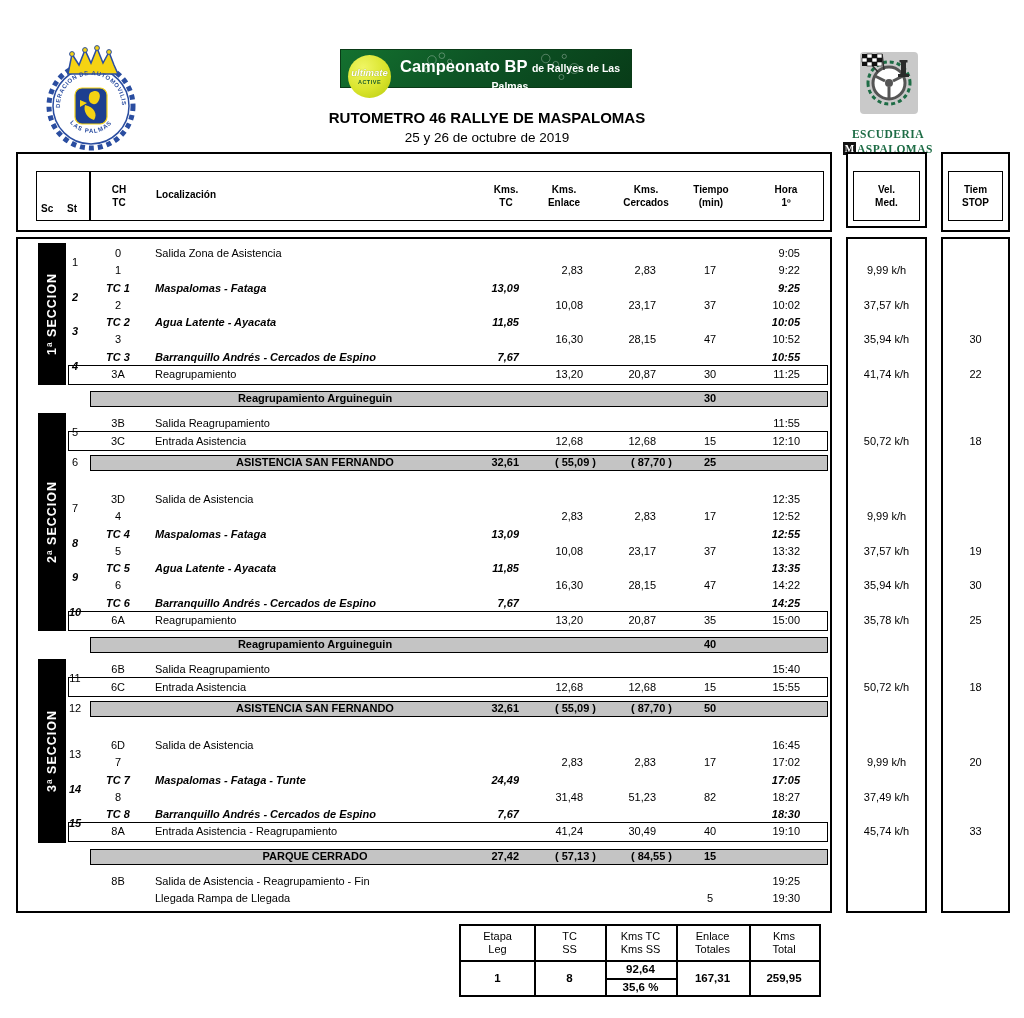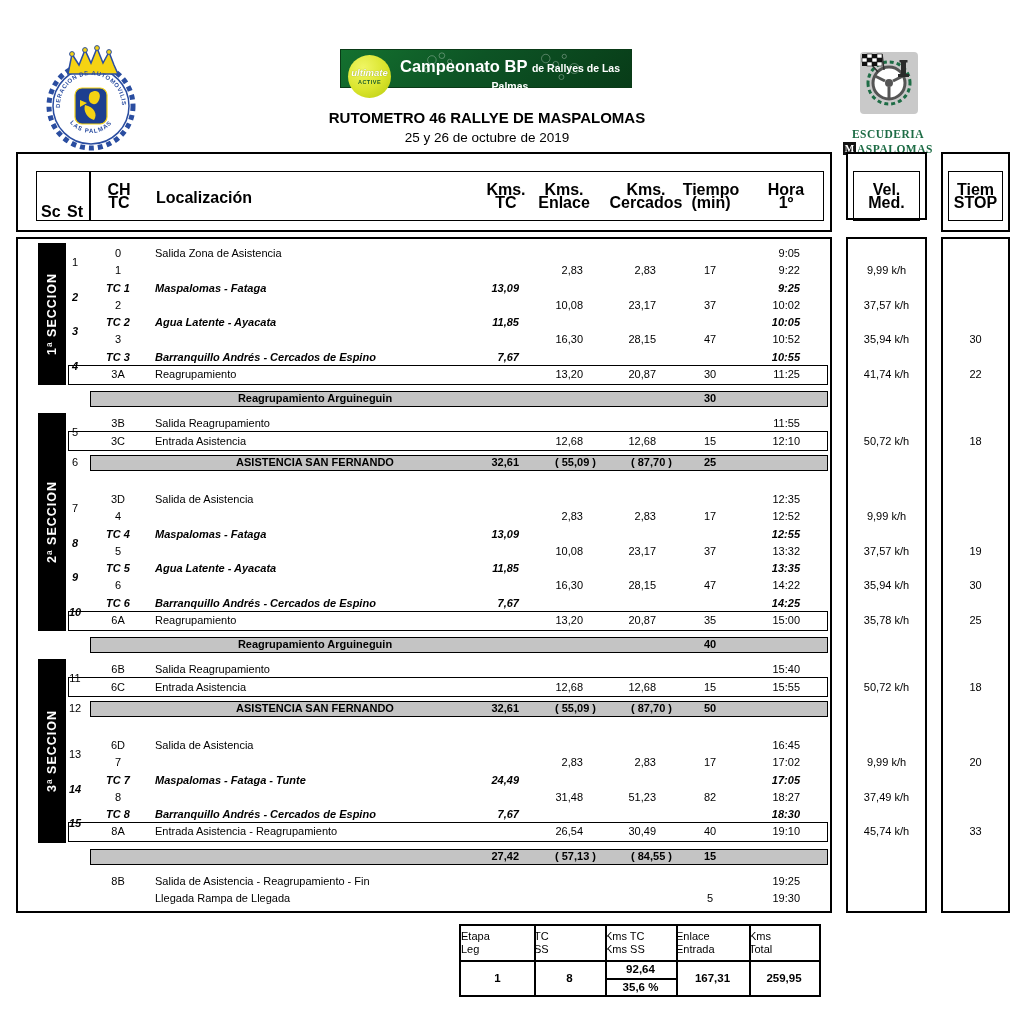--- a/index.html
+++ b/index.html
@@ -30,31 +30,31 @@
   #esc-logo{position:absolute;left:834px;top:50px;width:108px;text-align:center;}
   #esc-logo .l1{font-family:"Liberation Serif",serif;font-weight:bold;color:#1d6c45;font-size:11.5px;letter-spacing:.5px;line-height:13px;}
   #esc-logo .l2{display:flex;align-items:center;justify-content:center;margin-top:1px;}
   #esc-logo .msq{display:inline-block;width:13px;height:13px;background:#111;color:#fff;
                  font-family:"Liberation Serif",serif;font-weight:bold;font-size:10px;line-height:13px;text-align:center;margin-right:1px;}
   #esc-logo .l2 span.txt{font-family:"Liberation Serif",serif;font-weight:bold;color:#1d6c45;font-size:11.5px;letter-spacing:.5px;}
 
   
   .frame{position:absolute;border:2px solid #000;background:#fff;}
   #main-head{left:16px;top:152px;width:816px;height:80px;}
-  #vel-head{left:846px;top:152px;width:81px;height:68px;}
+  #vel-head{left:846px;top:152px;width:81px;height:76px;}
   #stop-head{left:941px;top:152px;width:69px;height:80px;}
   #main-body{left:16px;top:237px;width:816px;height:676px;}
   #vel-body{left:846px;top:237px;width:81px;height:676px;}
   #stop-body{left:941px;top:237px;width:69px;height:676px;}
 
   .inner-box{position:absolute;border:1.5px solid #000;}
   #main-inner{left:18px;top:17px;width:788px;height:50px;}
   #vel-inner{left:5px;top:17px;width:67px;height:50px;}
   #stop-inner{left:5px;top:17px;width:55px;height:50px;}
-  .hlabel{position:absolute;font-size:16px;font-weight:bold;white-space:nowrap;}
+  .hlabel{position:absolute;font-size:10px;font-weight:bold;white-space:nowrap;}
   .hc{text-align:center;width:80px;}
   #hdr-divider{position:absolute;left:52px;top:0;bottom:0;width:1.5px;background:#000;}
   .two-line{line-height:13px;text-align:center;}
 
   
   #rows-main,#rows-vel,#rows-stop{position:absolute;left:0;top:0;right:0;padding-top:6px;}
   .row{position:relative;height:17.3px;font-size:11px;line-height:17.3px;white-space:nowrap;}
   .row.bar,.row.asist{height:16px;margin:8px 0 8px 0;line-height:15px;text-decoration:underline;}
   .row.asist{margin:5px 0 20px 0;}
   #rows-main .row span{position:absolute;top:0;}
@@ -84,21 +84,21 @@
         writing-mode:vertical-rl;transform:rotate(180deg);
         display:flex;align-items:center;justify-content:center;}
   #band1{top:4px;height:142px;}
   #band2{top:174px;height:218px;}
   #band3{top:420px;height:184px;}
 
   
   #summary{position:absolute;left:459px;top:924px;width:362px;height:73px;border:2px solid #000;font-size:11px;}
   .sline{position:absolute;top:0;bottom:0;width:1.5px;background:#000;}
   .shline{position:absolute;height:1.5px;background:#000;}
-  .scell{position:absolute;line-height:13px;}
+  .scell{position:absolute;text-align:center;line-height:13px;}
   .sval{position:absolute;text-align:center;font-weight:bold;font-size:11.5px;}
 </style>
 </head>
 <body>
 
 <div id="page">
 
   <div id="fed-logo">
     <svg viewBox="0 0 114 112" width="116" height="112">
       <circle cx="57" cy="64" r="42" fill="none" stroke="#2a4da0" stroke-width="5" stroke-dasharray="5 4"></circle>
@@ -453,27 +453,28 @@
         <div class="row tc">
           <span class="st">15</span>
           <span class="c-ch">TC 8</span>
           <span class="c-loc">Barranquillo Andrés - Cercados de Espino</span>
           <span class="c-kmstc">7,67</span>
           <span class="c-hor">18:30</span>
         </div>
         <div class="row boxed">
           <span class="c-ch">8A</span>
           <span class="c-loc">Entrada Asistencia - Reagrupamiento</span>
-          <span class="c-enl">26,54</span>
+          <span class="c-enl">41,24</span>
           <span class="c-tot">30,49</span>
           <span class="c-tie">40</span>
           <span class="c-hor">19:10</span>
         </div>
         <div class="row bar">
           <div class="bar-box"></div>
+          <span class="c-barlabel">PARQUE CERRADO</span>
           <span class="c-kmstc">27,42</span>
           <span class="c-benl">( 57,13 )</span>
           <span class="c-btot">( 84,55 )</span>
           <span class="c-tie">15</span>
         </div>
         <div class="row line">
           <span class="c-ch">8B</span>
           <span class="c-loc">Salida de Asistencia - Reagrupamiento - Fin</span>
           <span class="c-hor">19:25</span>
         </div>
@@ -576,21 +577,21 @@
     <div class="scell" style="left:73px;width:71px;top:4px;">
       <div>TC</div>
       <div>SS</div>
     </div>
     <div class="scell" style="left:144px;width:71px;top:4px;">
       <div>Kms TC</div>
       <div>Kms SS</div>
     </div>
     <div class="scell" style="left:215px;width:73px;top:4px;">
       <div>Enlace</div>
-      <div>Entrada</div>
+      <div>Totales</div>
     </div>
     <div class="scell" style="left:288px;width:70px;top:4px;">
       <div>Kms</div>
       <div>Total</div>
     </div>
 
     <div class="sval" style="left:0;width:73px;top:34px;line-height:36px;">1</div>
     <div class="sval" style="left:73px;width:71px;top:34px;line-height:36px;">8</div>
     <div class="sval" style="left:144px;width:71px;top:34px;line-height:18px;">92,64</div>
     <div class="sval" style="left:144px;width:71px;top:52px;line-height:18px;">35,6 %</div>

